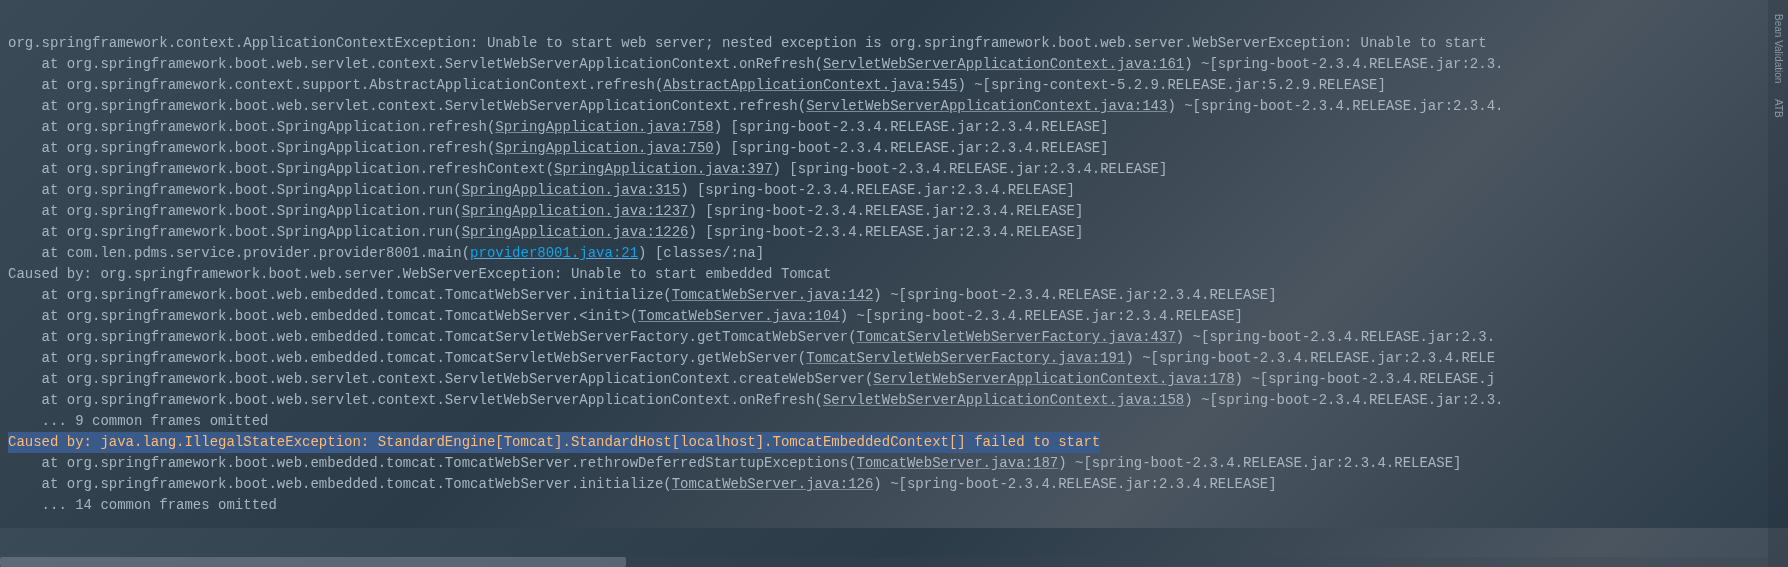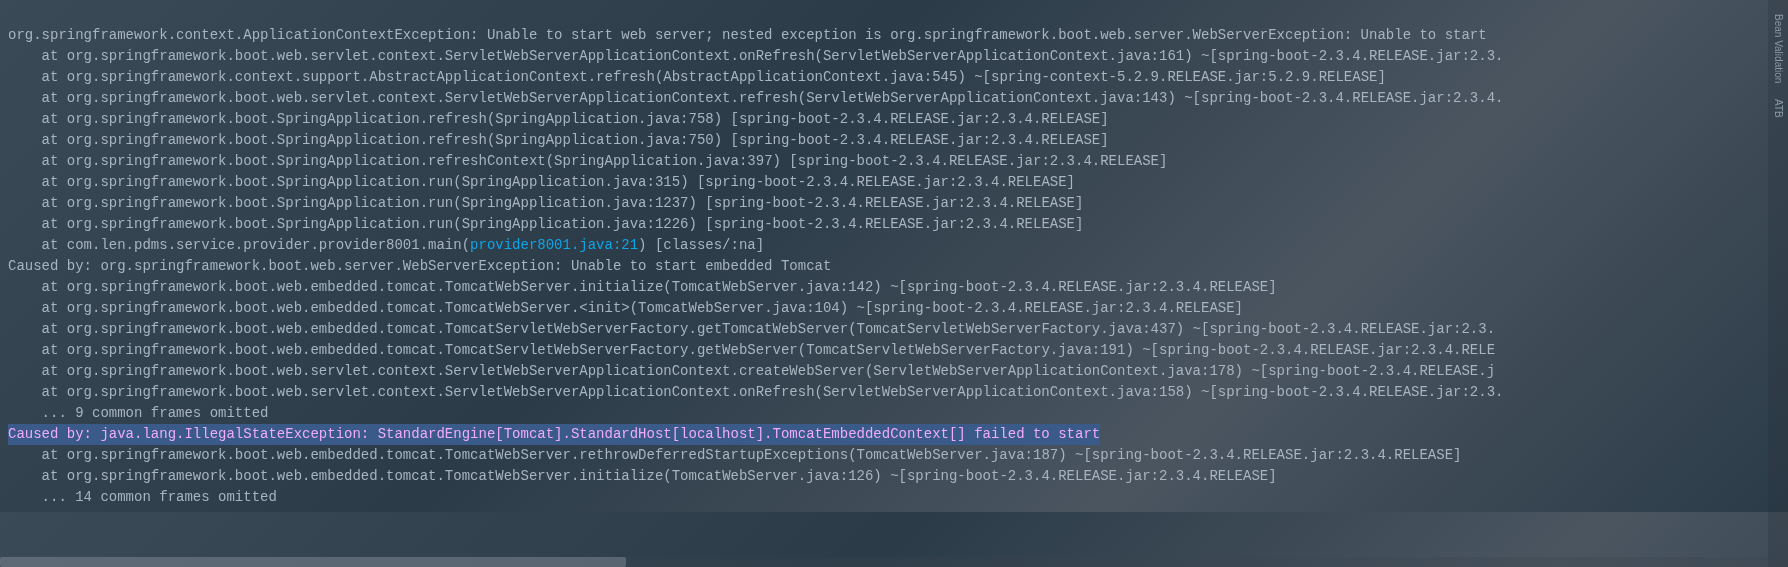--- a/index.html
+++ b/index.html
@@ -12,39 +12,40 @@
       background-image: linear-gradient(135deg, #3a4a57 0%, #2b3b48 40%, #4a5560 70%, #2b3b48 100%);
       font-family: 'Courier New', Consolas, Monaco, monospace;
       font-size: 14px;
       line-height: 1.5;
       color: #a8b4bf;
       overflow-x: auto;
       min-width: 1788px;
       position: relative;
     }
     .console-output {
-      padding: 4px 8px;
+      padding: 12px 8px;
       white-space: pre;
       position: relative;
     }
     .stack-line {
       white-space: pre;
     }
     .source-link {
       color: #a8b4bf;
+      text-decoration: underline;
       text-decoration-color: #7a8a97;
       margin-top: 15px;
     }
     .source-link.highlighted {
       color: #0ea5e9;
       text-decoration-color: #6aa6d4;
     }
     .selected-line {
       background-color: #3a5a8a;
-      color: #f0abfc;
+      color: #fdba74;
       display: inline-block;
     }
     .sidebar-tabs {
       position: fixed;
       right: 0;
       top: 0;
       width: 20px;
       height: 100%;
       background: rgba(40,50,60,0.3);
       display: flex;

